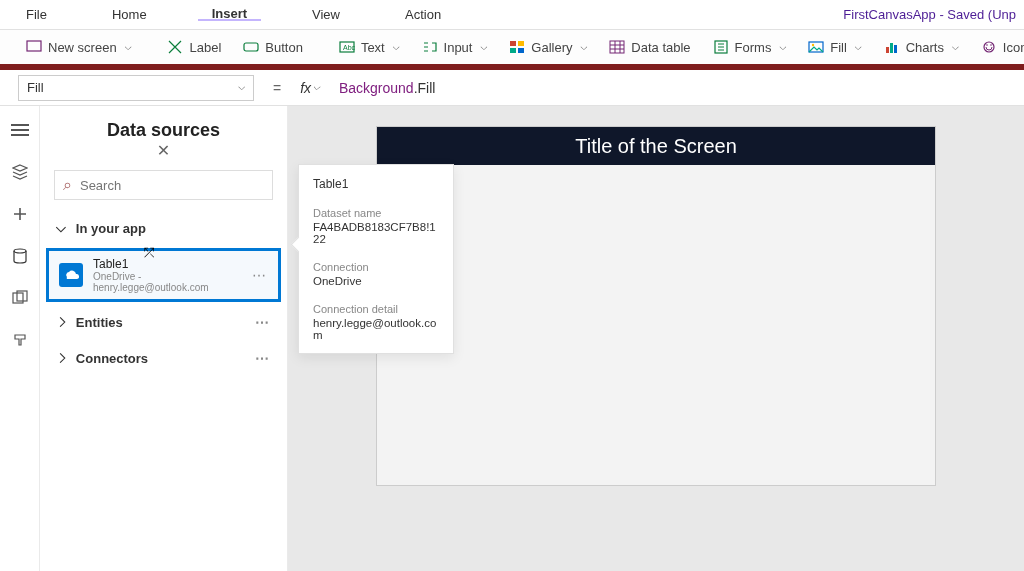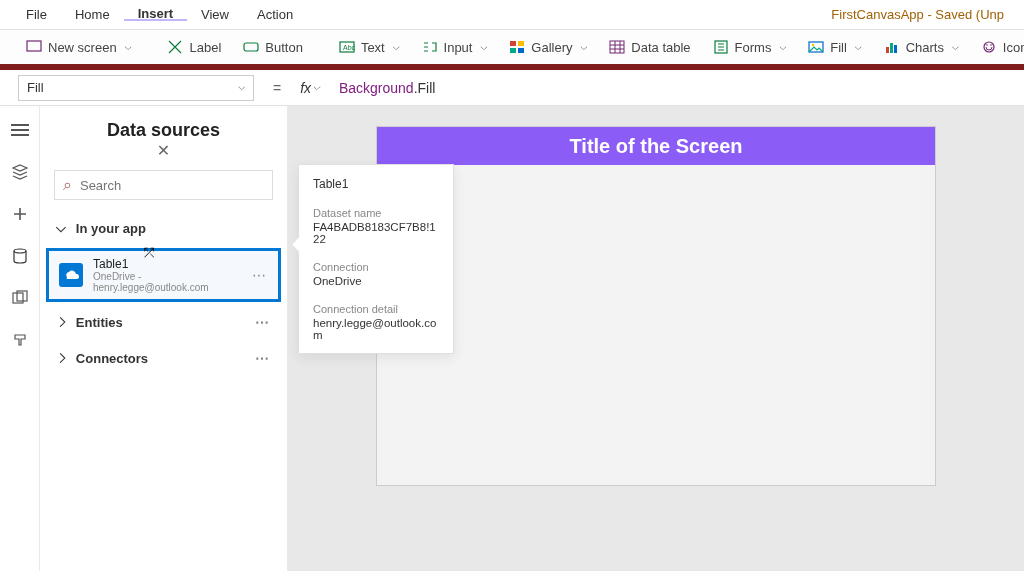--- a/index.html
+++ b/index.html
@@ -1,22 +1,22 @@
 <!DOCTYPE html>
 <html><head>
 <meta charset="utf-8">
 <style>
 * { margin: 0; padding: 0; box-sizing: border-box; font-family: 'Segoe UI', sans-serif; }
 body { width: 1024px; height: 571px; overflow: hidden; background: #fff; }
 
 
-.menubar { display: flex; height: 30px; align-items: center; border-bottom: 1px solid #e1e1e1; padding: 8px 12px; position: relative; }
+.menubar { display: flex; height: 30px; align-items: center; border-bottom: 1px solid #e1e1e1; padding: 8px 12px; position: relative; gap: 37px; }
 .menubar-item { font-size: 13px; padding: 0 14px; color: #333; cursor: pointer; height: 100%; display: flex; align-items: center; }
 .menubar-item.active { font-weight: 600; border-bottom: 2px solid #c4b5fd; }
-.app-title { position: absolute; right: 12px; font-size: 13px; color: #a16207; padding-right: 8px; }
+.app-title { position: absolute; right: 0; font-size: 13px; color: #4c1d95; padding-right: 8px; }
 
 
 .ribbon { display: flex; height: 40px; align-items: center; border-bottom: 6px solid #7f1d1d; padding: 0 16px; gap: 2px; background: #fdfdfd; }
 .ribbon-btn { display: flex; align-items: center; gap: 6px; font-size: 13px; color: #444; padding: 4px 10px; cursor: pointer; white-space: nowrap; }
 .ribbon-sep { width: 1px; height: 22px; background: #e1e1e1; margin: 0 6px; }
 .ribbon-icon { width: 16px; height: 16px; display: inline-flex; align-items: center; justify-content: center; }
 .chev { font-size: 9px; color: #666; margin-left: 2px; }
 
 
 .formula-row { display: flex; align-items: center; height: 36px; border-bottom: 1px solid #e1e1e1; padding: 0 18px; gap: 19px; background: #fff; }
@@ -54,21 +54,21 @@
 
 .flyout { position: absolute; left: 298px; top: 164px; width: 156px; background: #fff; border: 1px solid #e0e0e0; box-shadow: 0 4px 12px rgba(0,0,0,0.08); padding: 12px 14px; font-size: 12px; z-index: 50; }
 .flyout::before { content: ''; position: absolute; left: -6px; top: 74px; width: 10px; height: 10px; background: #fff; border-left: 1px solid #e0e0e0; border-bottom: 1px solid #e0e0e0; transform: rotate(45deg); }
 .flyout-title { font-weight: 400; color: #333; margin-bottom: 8px; }
 .flyout-label { color: #888; font-size: 11px; margin-top: 16px; }
 .flyout-value { color: #333; font-size: 11.5px; margin-top: 2px; word-break: break-all; }
 
 
 .canvas-area { flex: 1; background: #e8e8e8; display: flex; align-items: flex-start; justify-content: center; padding-top: 20px; overflow: hidden; }
 .screen-frame { width: 560px; height: 360px; background: #f3f3f3; border: 1px solid #ccc; }
-.screen-header { height: 38px; background: #8b5cf6; color: #fff; display: flex; align-items: center; justify-content: center; font-size: 20px; font-weight: 700; }
+.screen-header { height: 38px; background: #0f172a; color: #fff; display: flex; align-items: center; justify-content: center; font-size: 20px; font-weight: 400; }
 
 
 .cursor-overlay { position: absolute; left: 144px; top: 245px; pointer-events: none; font-size: 13px; z-index: 60; color:#000;}
 </style>
 </head>
 <body>
 
 <div class="menubar">
   <div class="menubar-item">File</div>
   <div class="menubar-item">Home</div>

